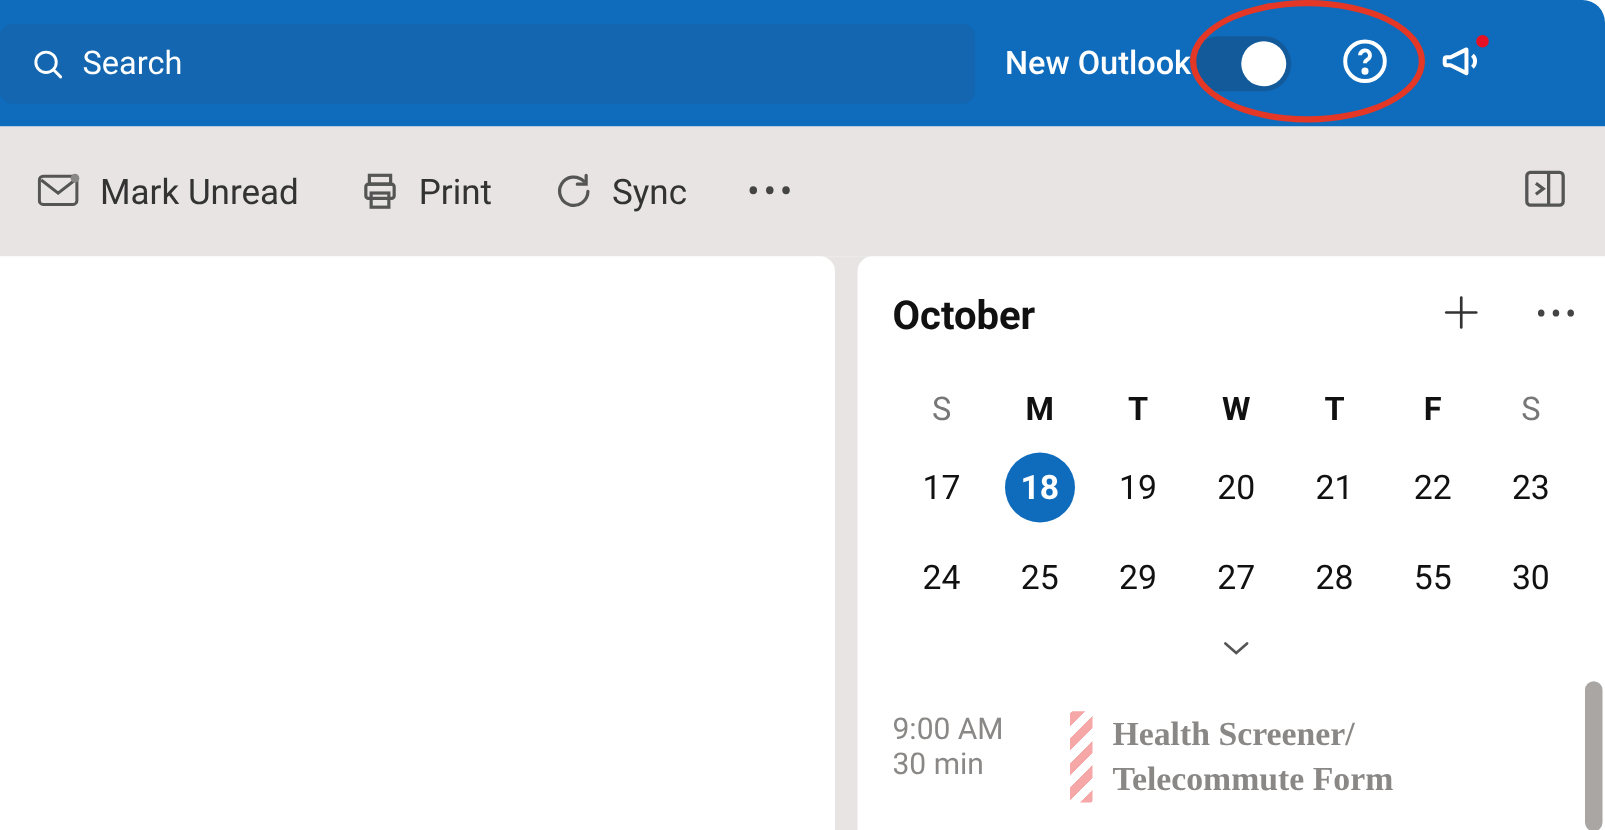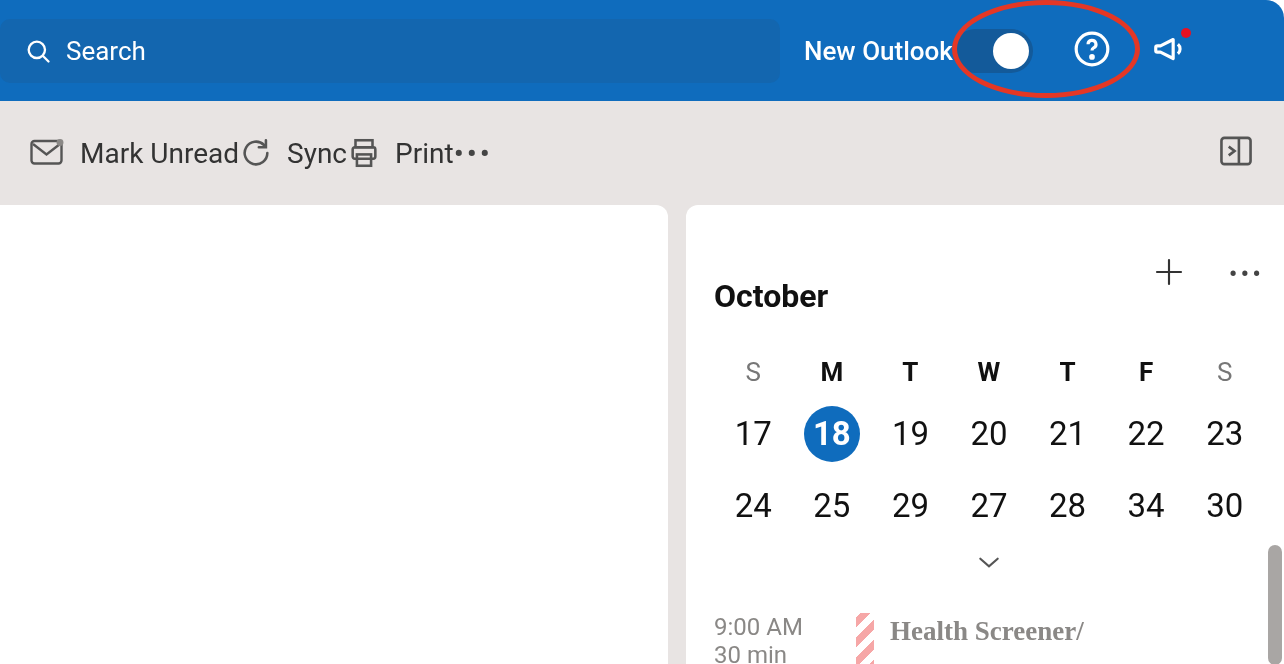--- a/index.html
+++ b/index.html
@@ -87,20 +87,21 @@
     pointer-events: none;
   }
 
   
   .toolbar {
     background: #e8e4e3;
     height: 104px;
     display: flex;
     align-items: center;
     padding: 0 30px;
+    gap: 48px;
   }
   .toolbar-btn {
     display: flex;
     align-items: center;
     gap: 14px;
     font-size: 28px;
     color: #333;
     cursor: pointer;
   }
   .toolbar-btn svg { color: #444; }
@@ -135,21 +136,20 @@
   .cal-header {
     display: flex;
     align-items: center;
     justify-content: space-between;
     margin-bottom: 42px;
   }
   .cal-title {
     font-size: 32px;
     font-weight: 700;
     color: #111;
-    margin-top: 44px;
   }
   .cal-header-icons {
     display: flex;
     align-items: center;
     gap: 44px;
   }
   .cal-grid {
     width: 100%;
   }
   .cal-row {
@@ -160,21 +160,21 @@
   .cal-dow {
     text-align: center;
     font-size: 26px;
     color: #111;
     font-weight: 400;
   }
   .cal-dow.weekday { font-weight: 700; }
   .cal-dow.weekend { color: #777; font-weight: 400; }
   .cal-day {
     text-align: center;
-    font-size: 33px;
+    font-size: 27px;
     color: #111;
     font-weight: 400;
     height: 50px;
     line-height: 50px;
     position: relative;
   }
   .cal-day.selected span {
     display: inline-flex;
     align-items: center;
     justify-content: center;
@@ -270,33 +270,33 @@
 <div class="toolbar">
   <div class="toolbar-btn">
     <svg width="36" height="30" viewBox="0 0 24 20" fill="none" stroke="#555" stroke-width="1.6">
         <rect x="1" y="2" width="20" height="15" rx="2"></rect>
         <path d="M2 4l9 7 9-7"></path>
         <circle cx="20" cy="3" r="2.3" fill="#8a8886" stroke="none"></circle>
       </svg>
     <span>Mark Unread</span>
   </div>
   <div class="toolbar-btn">
-    <svg width="34" height="34" viewBox="0 0 24 24" fill="none" stroke="#555" stroke-width="1.8" stroke-linecap="round">
-        <path d="M20 12a8 8 0 1 1-2.34-5.66"></path>
-        <polyline points="19 3 19 8 14 8"></polyline>
-      </svg>
-    <span>Sync</span>
-  </div>
-  <div class="toolbar-btn">
     <svg width="34" height="34" viewBox="0 0 24 24" fill="none" stroke="#555" stroke-width="1.8">
         <rect x="6" y="3" width="12" height="5"></rect>
         <rect x="4" y="8" width="16" height="8" rx="1.5"></rect>
         <rect x="7" y="13" width="10" height="8"></rect>
       </svg>
     <span>Print</span>
+  </div>
+  <div class="toolbar-btn">
+    <svg width="34" height="34" viewBox="0 0 24 24" fill="none" stroke="#555" stroke-width="1.8" stroke-linecap="round">
+        <path d="M20 12a8 8 0 1 1-2.34-5.66"></path>
+        <polyline points="19 3 19 8 14 8"></polyline>
+      </svg>
+    <span>Sync</span>
   </div>
   <div class="toolbar-more">•••</div>
   <div class="toolbar-spacer"></div>
   <div class="collapse-btn">
     <svg width="36" height="32" viewBox="0 0 24 22" fill="none" stroke="#555" stroke-width="1.8">
         <rect x="2" y="2" width="20" height="18" rx="2"></rect>
         <line x1="14" y1="2" x2="14" y2="20"></line>
         <polyline points="7 8 11 11 7 14"></polyline>
       </svg>
   </div>
@@ -337,36 +337,37 @@
         <div class="cal-day">21</div>
         <div class="cal-day">22</div>
         <div class="cal-day">23</div>
       </div>
       <div class="cal-row">
         <div class="cal-day">24</div>
         <div class="cal-day">25</div>
         <div class="cal-day">29</div>
         <div class="cal-day">27</div>
         <div class="cal-day">28</div>
-        <div class="cal-day">34</div>
+        <div class="cal-day">55</div>
         <div class="cal-day">30</div>
       </div>
       <div class="expand-row">
         <svg width="26" height="18" viewBox="0 0 24 16" fill="none" stroke="#555" stroke-width="2" stroke-linecap="round">
             <polyline points="4 5 12 12 20 5"></polyline>
           </svg>
       </div>
     </div>
 
     <div class="event">
       <div class="event-time">
         <div>9:00 AM</div>
         <div>30 min</div>
       </div>
       <div class="event-bar"></div>
       <div class="event-body">
         <div>Health Screener/</div>
+        <div>Telecommute Form</div>
       </div>
     </div>
 
     <div class="scrollbar"></div>
   </div>
 </div>
 
 </body></html>

